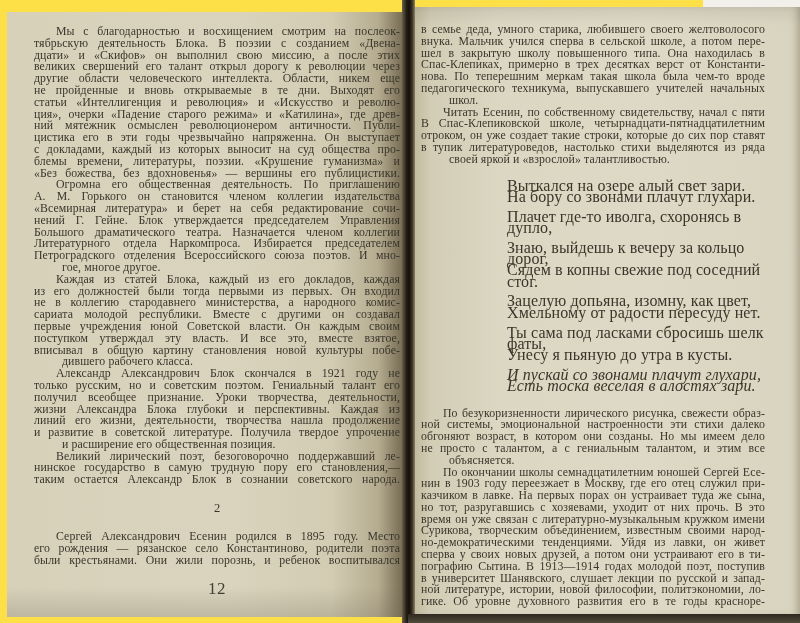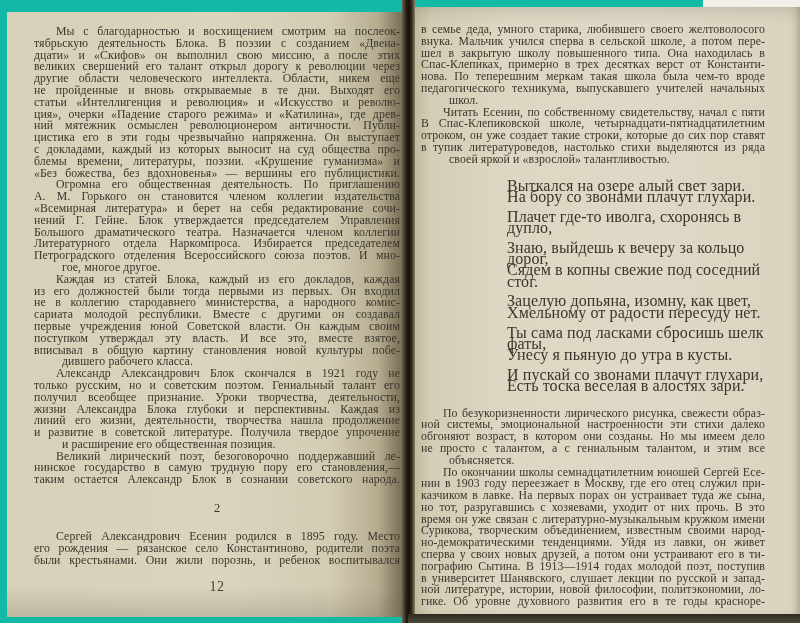--- a/index.html
+++ b/index.html
@@ -2,21 +2,21 @@
 <html><head>
 <meta charset="utf-8">
 <style>
   html,body{margin:0;padding:0;}
   body{
     width:800px;height:623px;
     font-family:"Liberation Serif", serif;
     background:#f1f0ea;
     overflow:hidden;
   }
-  .spread{position:relative;width:703px;height:623px;background:#14b8a6;}
+  .spread{position:relative;width:703px;height:623px;background:#fde047;}
   .page{position:absolute;}
   .page-left{
     left:7px;top:12px;width:395px;height:605px;
     background:
       linear-gradient(to bottom, rgba(0,0,0,0) 95%, rgba(110,102,84,.25) 100%),
       linear-gradient(to right, #d7d1ba 0%, #dad4be 55%, #d3ccb3 82%, #b5ac90 94%, #786d55 100%);
   }
   .page-right{
     left:415px;top:7px;width:385px;height:607px;
     background:
@@ -42,24 +42,24 @@
     letter-spacing:.1px;
   }
   .line.first{text-indent:22px;}
   .line.last{text-align-last:left;padding-left:28px;}
   .section-number{
     text-align:center;font-size:12.5px;line-height:12px;
     margin:16px 0 17px 0;color:#3a352b;
   }
   .poem{margin:14px 0 13px 86px;}
   .stanza{margin:0 0 8.5px 0;}
-  .stanza:last-child{margin-bottom:16px;}
+  .stanza:last-child{margin-bottom:16px;font-style:italic;}
   .vline{font-size:16px;line-height:11.3px;text-align:left;letter-spacing:.1px;}
   .page-number{
-    text-align:center;font-size:14px;margin-top:13px;letter-spacing:.5px;color:#433e33;
+    text-align:center;font-size:17px;margin-top:13px;letter-spacing:.5px;color:#433e33;
   }
 </style>
 </head>
 <body>
 
 <div class="spread">
 
   <div class="page page-left"></div>
   <div class="page page-right"></div>
   <div class="gutter"></div>

